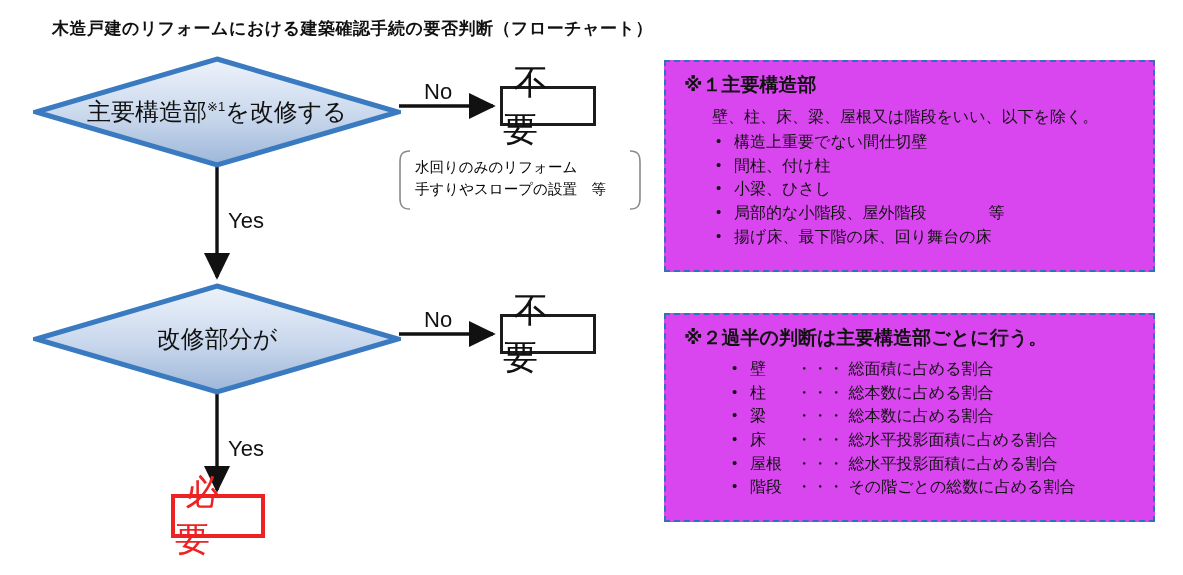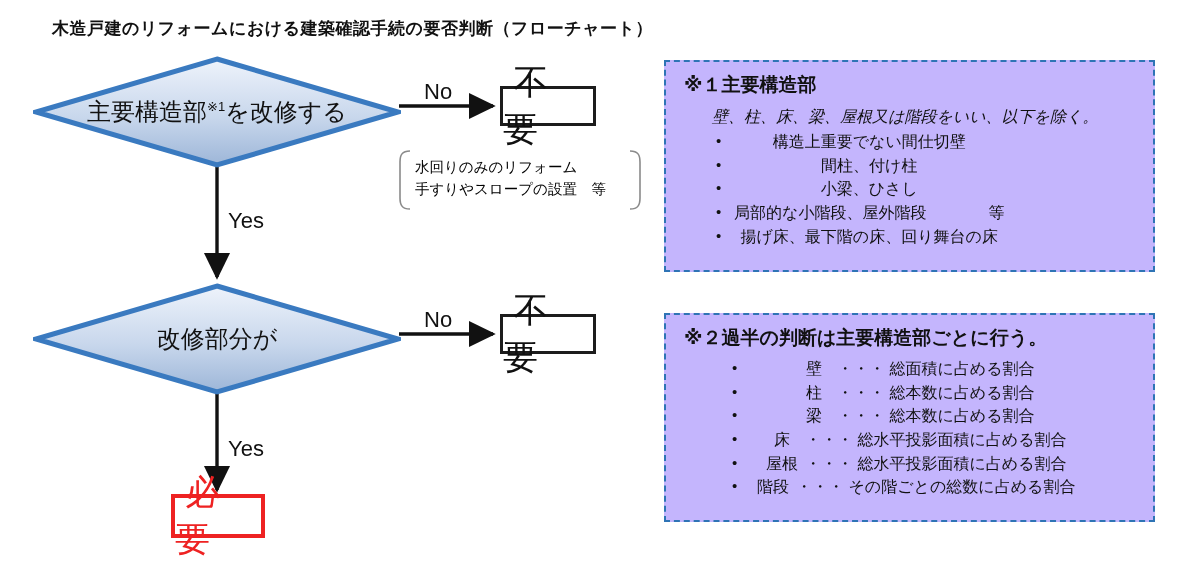--- a/index.html
+++ b/index.html
@@ -43,30 +43,29 @@
   
   .bracketnote{position:absolute;}
   .bracketnote .btxt{
     position:absolute;left:17px;top:6px;
     font-size:14.5px;line-height:1.55;color:#000000;white-space:nowrap;
   }
 
   
   .panel{
     position:absolute;border:2.5px dashed #2e74b5;box-sizing:border-box;
-    background:#c4b5fd;
-    text-align:center;
+    background:#d946ef;
   }
   .panel .phead{
     position:absolute;left:18px;top:10px;
     font-size:19px;font-weight:bold;color:#111;white-space:nowrap;
   }
   .panel .plead{
     position:absolute;left:46px;top:45px;
-    font-size:16px;color:#111;white-space:nowrap;font-style:italic;
+    font-size:16px;color:#111;white-space:nowrap;
   }
   .panel ul{
     list-style:none;margin:0;padding:0;position:absolute;
   }
   .panel li{
     font-size:16px;color:#111;white-space:nowrap;line-height:1.48;
     position:relative;padding-left:22px;
   }
   .panel li::before{
     content:"\2022";position:absolute;left:4px;top:0;font-size:15px;color:#111;

